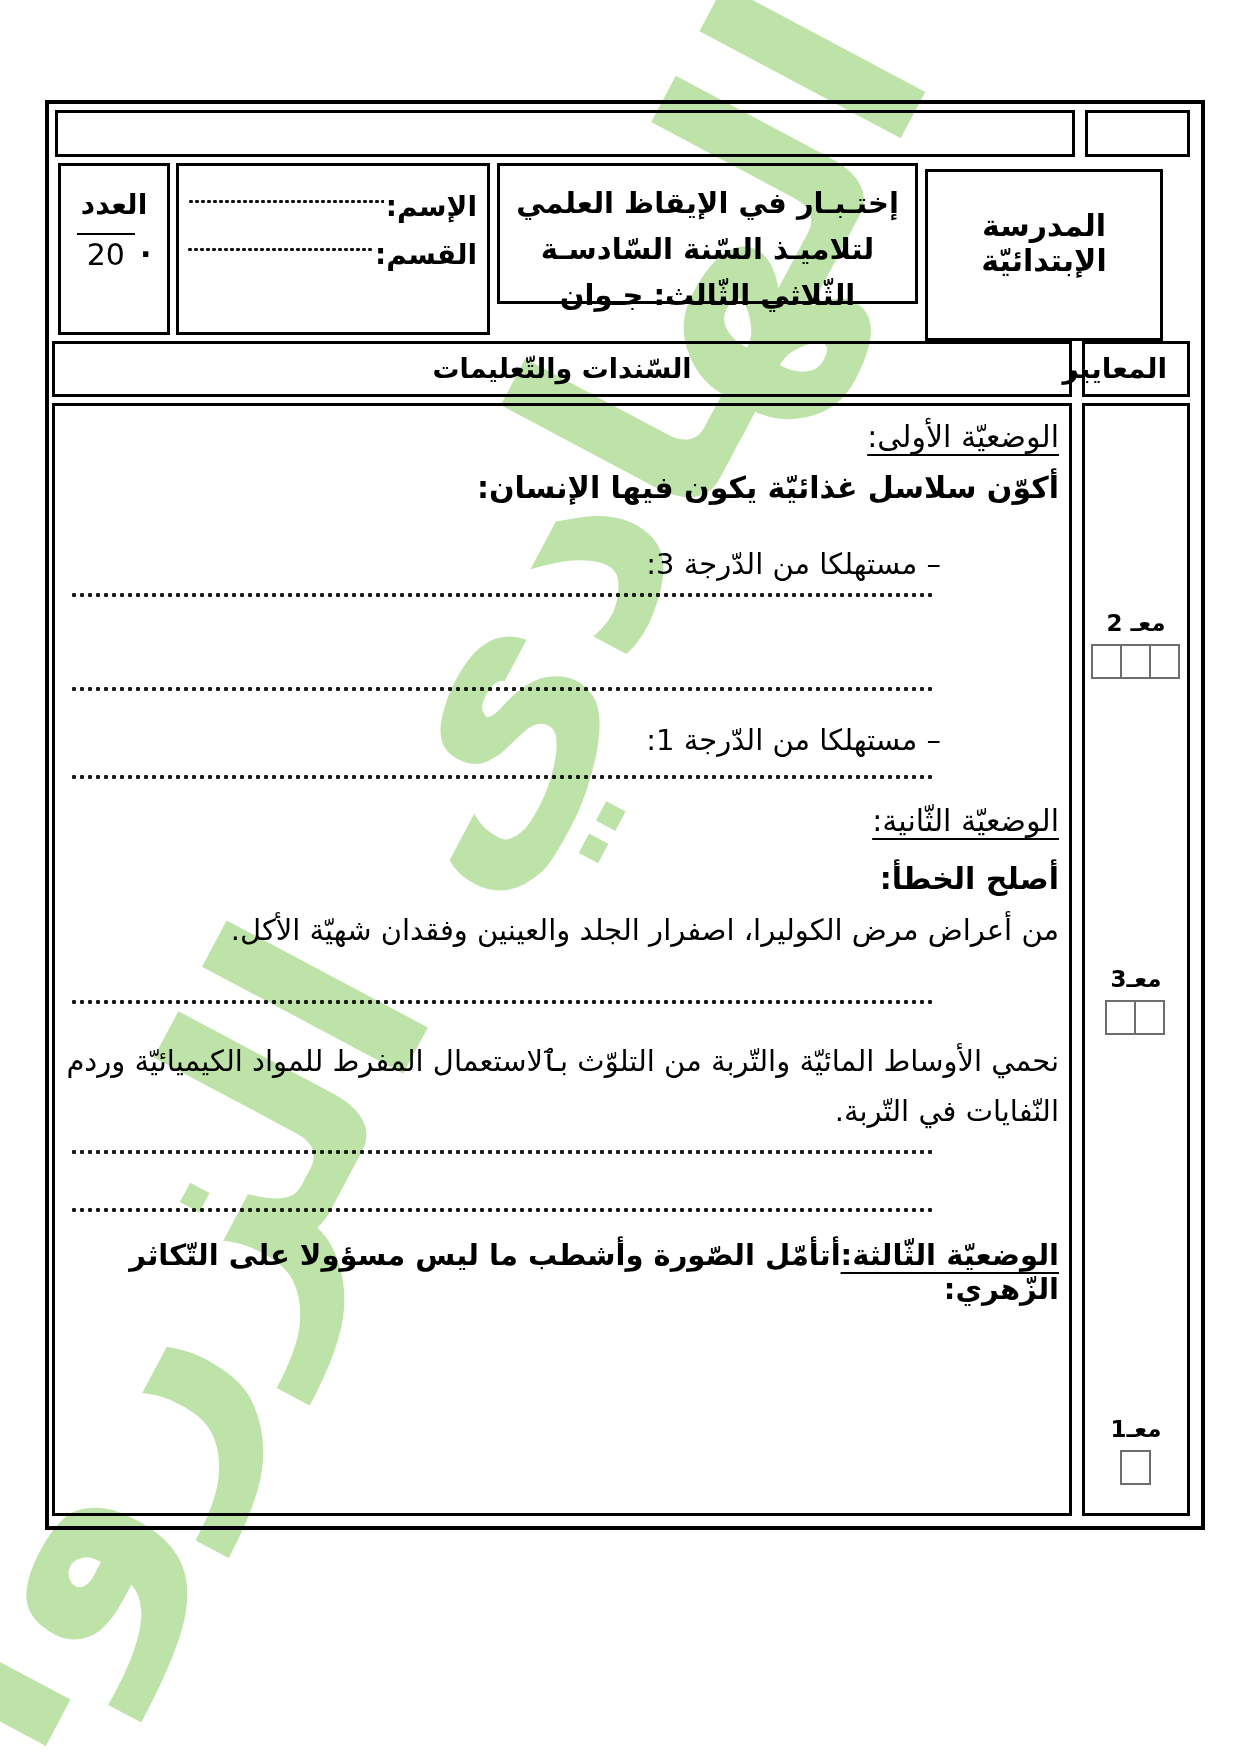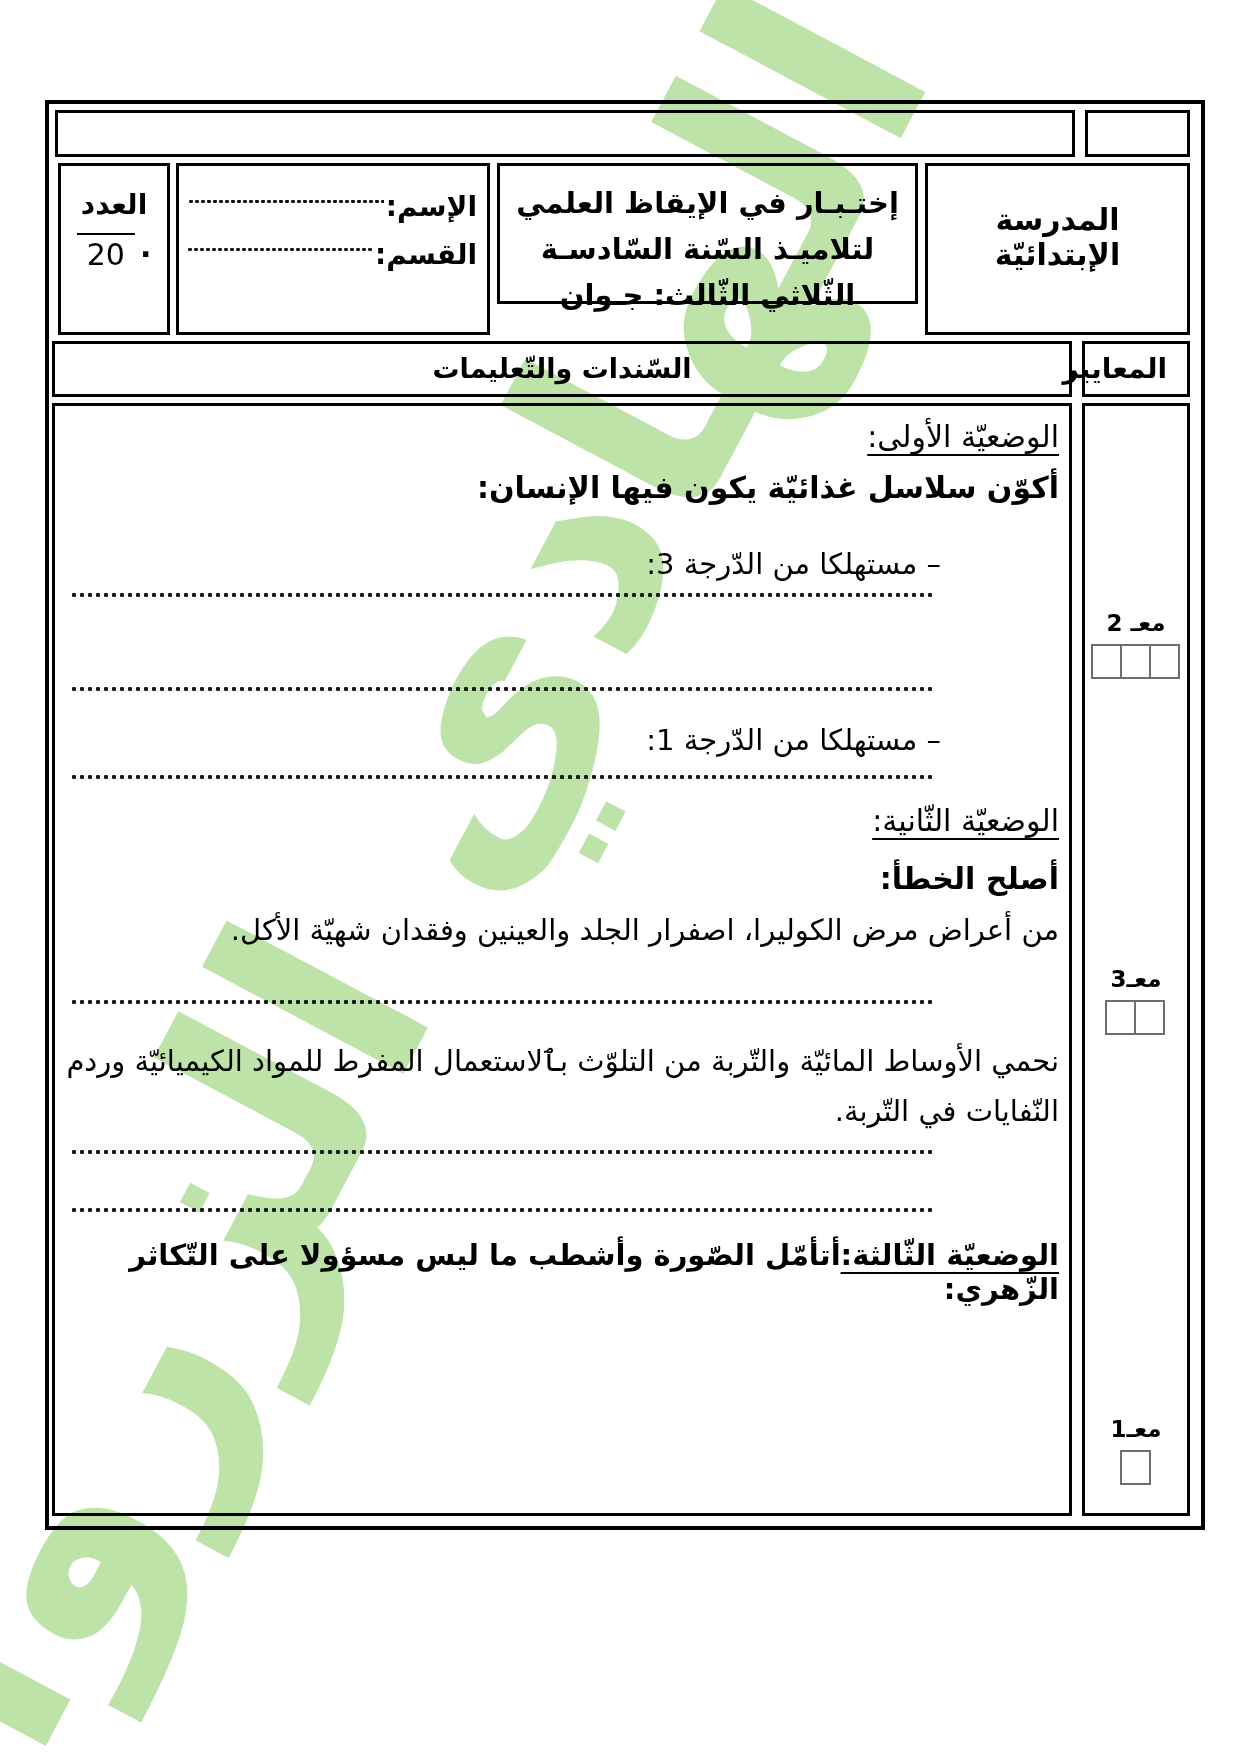--- a/index.html
+++ b/index.html
@@ -17,21 +17,21 @@
   
   .frame{position:absolute;left:45px;top:100px;width:1152px;height:1422px;border:4px solid #000;z-index:1;}
   .cell{position:absolute;border:3px solid #000;box-sizing:border-box;background:transparent;}
   
   .r1-wide {left:6px;  top:6px; width:1020px;height:47px;}
   .r1-small{left:1036px;top:6px; width:105px; height:47px;}
   
   .grade-cell {left:9px;  top:59px;width:112px;height:172px;text-align:center;padding-top:22px;}
   .names-cell {left:127px;top:59px;width:314px;height:172px;padding:16px 10px 0 8px;}
   .title-cell {left:448px;top:59px;width:421px;height:141px;text-align:center;padding-top:14px;}
-  .school-cell{left:876px;top:59px;width:265px;height:172px;text-align:center;padding-top:36px;}
+  .school-cell{left:876px;top:65px;width:238px;height:172px;text-align:center;padding-top:36px;}
   
   .instr-head {left:3px;   top:237px;width:1020px;height:56px;text-align:center;line-height:50px;}
   .crit-head  {left:1033px;top:237px;width:108px; height:56px;text-align:right;line-height:50px;padding-left:4px;padding-right:20px;}
   
   .main-cell  {left:3px;   top:299px;width:1020px;height:1113px;}
   .crit-cell  {left:1033px;top:299px;width:108px; height:1113px;}
 
   .b{font-weight:bold;}
   .t30{font-size:30px;} .t28{font-size:28px;} .t27{font-size:27px;}
   .u{text-decoration:underline;text-decoration-thickness:2px;text-underline-offset:7px;}

